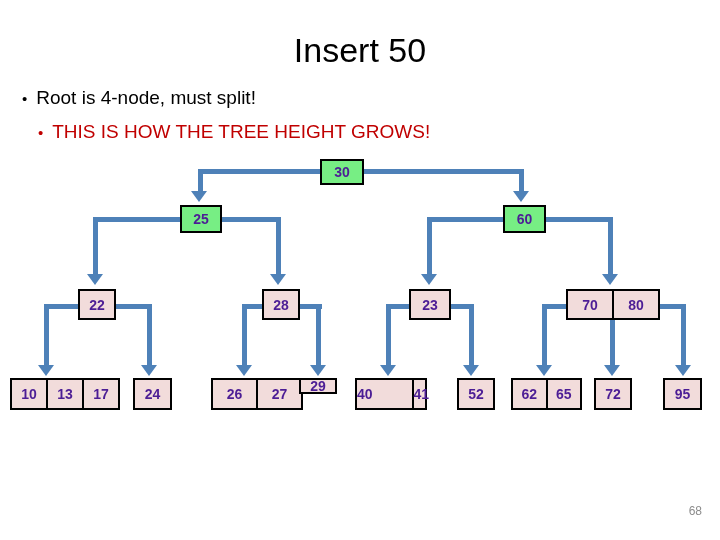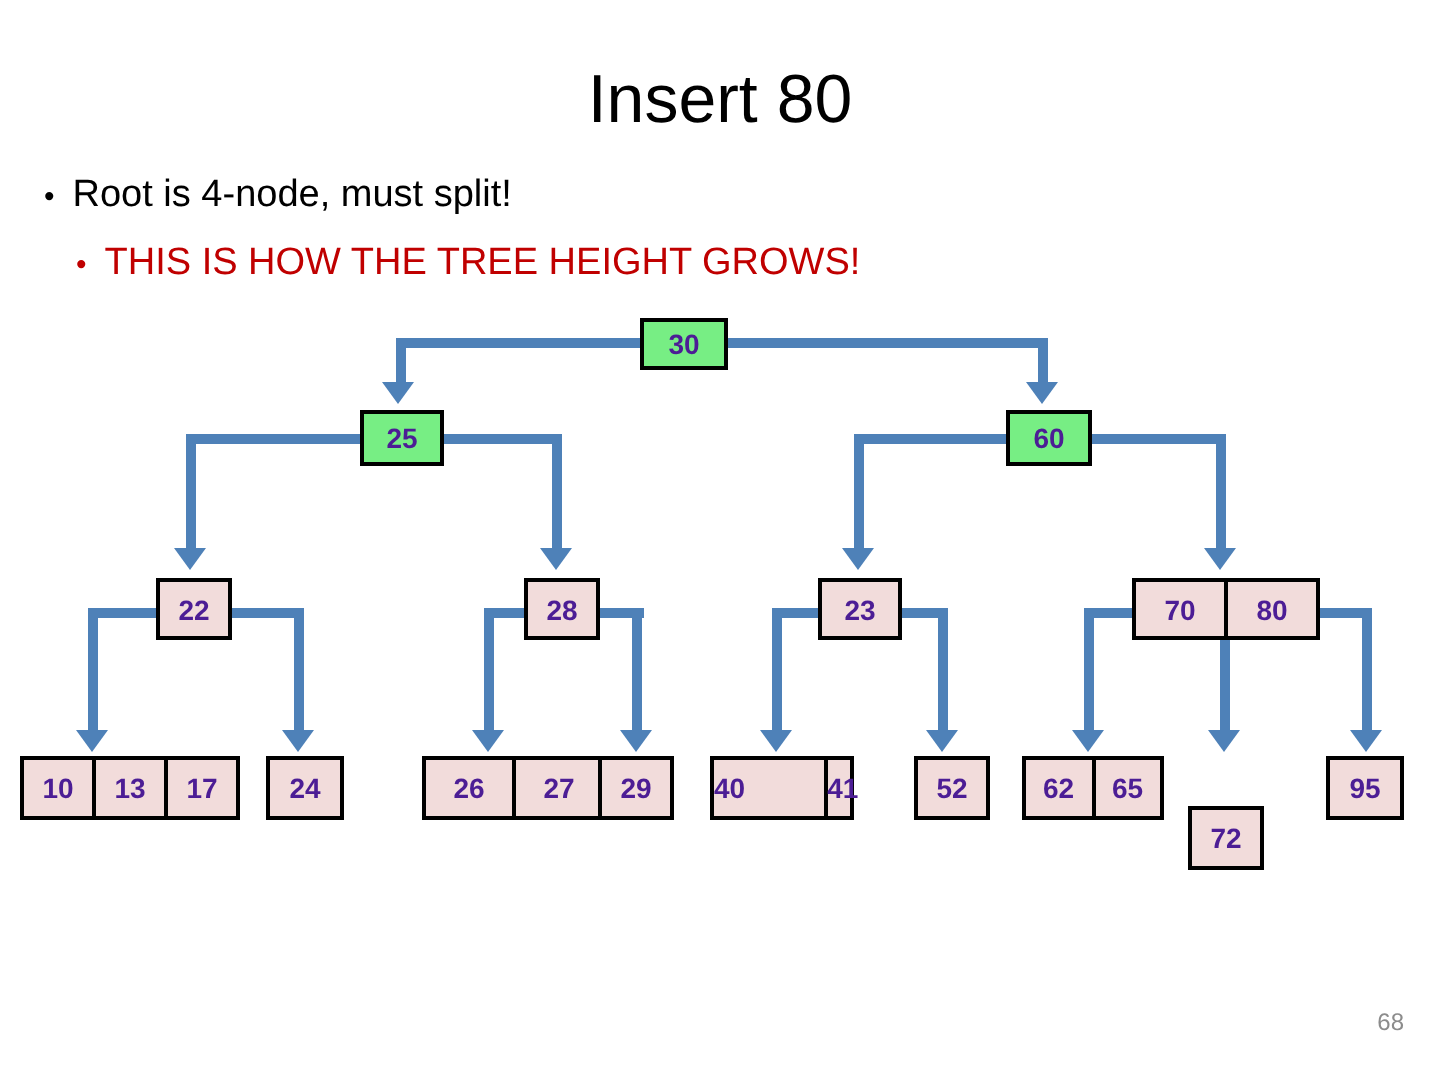--- a/index.html
+++ b/index.html
@@ -61,21 +61,21 @@
   #page-number{
     position:absolute;right:18px;bottom:22px;
     font-size:12px;color:#8C8C8C;
   }
 </style>
 </head>
 <body style="background: rgb(255, 255, 255);">
 
 <div id="slide">
 
-  <div id="title">Insert 80</div>
+  <div id="title">Insert 50</div>
 
   <div class="bullet" id="bullet-1" style="color: rgb(0, 0, 0);">
     <span class="dot">•</span>
     <span>Root is 4-node, must split!</span>
   </div>
   <div class="bullet" id="bullet-2" style="color: rgb(192, 0, 0);">
     <span class="dot">•</span>
     <span>THIS IS HOW THE TREE HEIGHT GROWS!</span>
   </div>
 
@@ -168,35 +168,35 @@
     <span class="cell">13</span>
     <span class="cell">17</span>
   </div>
   <div class="node" style="left:133px;top:378px;width:39px;height:32px;">
     <span class="cell">24</span>
   </div>
   <div class="node" style="left:211px;top:378px;width:92px;height:32px;">
     <span class="cell">26</span>
     <span class="cell">27</span>
   </div>
-  <div class="node" style="left:299px;top:378px;width:38px;height:32px;">
+  <div class="node" style="left:299px;top:378px;width:38px;height:16px;">
     <span class="cell">29</span>
   </div>
   <div class="node" style="left:355px;top:378px;width:72px;height:32px;gap:39px;">
     <span class="cell">40</span>
     <span class="cell">41</span>
   </div>
   <div class="node" style="left:457px;top:378px;width:38px;height:32px;">
     <span class="cell">52</span>
   </div>
   <div class="node" style="left:511px;top:378px;width:71px;height:32px;">
     <span class="cell">62</span>
     <span class="cell">65</span>
   </div>
-  <div class="node" style="left:594px;top:378px;width:38px;height:32px;margin-top:25px;">
+  <div class="node" style="left:594px;top:378px;width:38px;height:32px;">
     <span class="cell">72</span>
   </div>
   <div class="node" style="left:663px;top:378px;width:39px;height:32px;">
     <span class="cell">95</span>
   </div>
 
   <div id="page-number" style="color: rgb(140, 140, 140);">68</div>
 
 </div>
 

